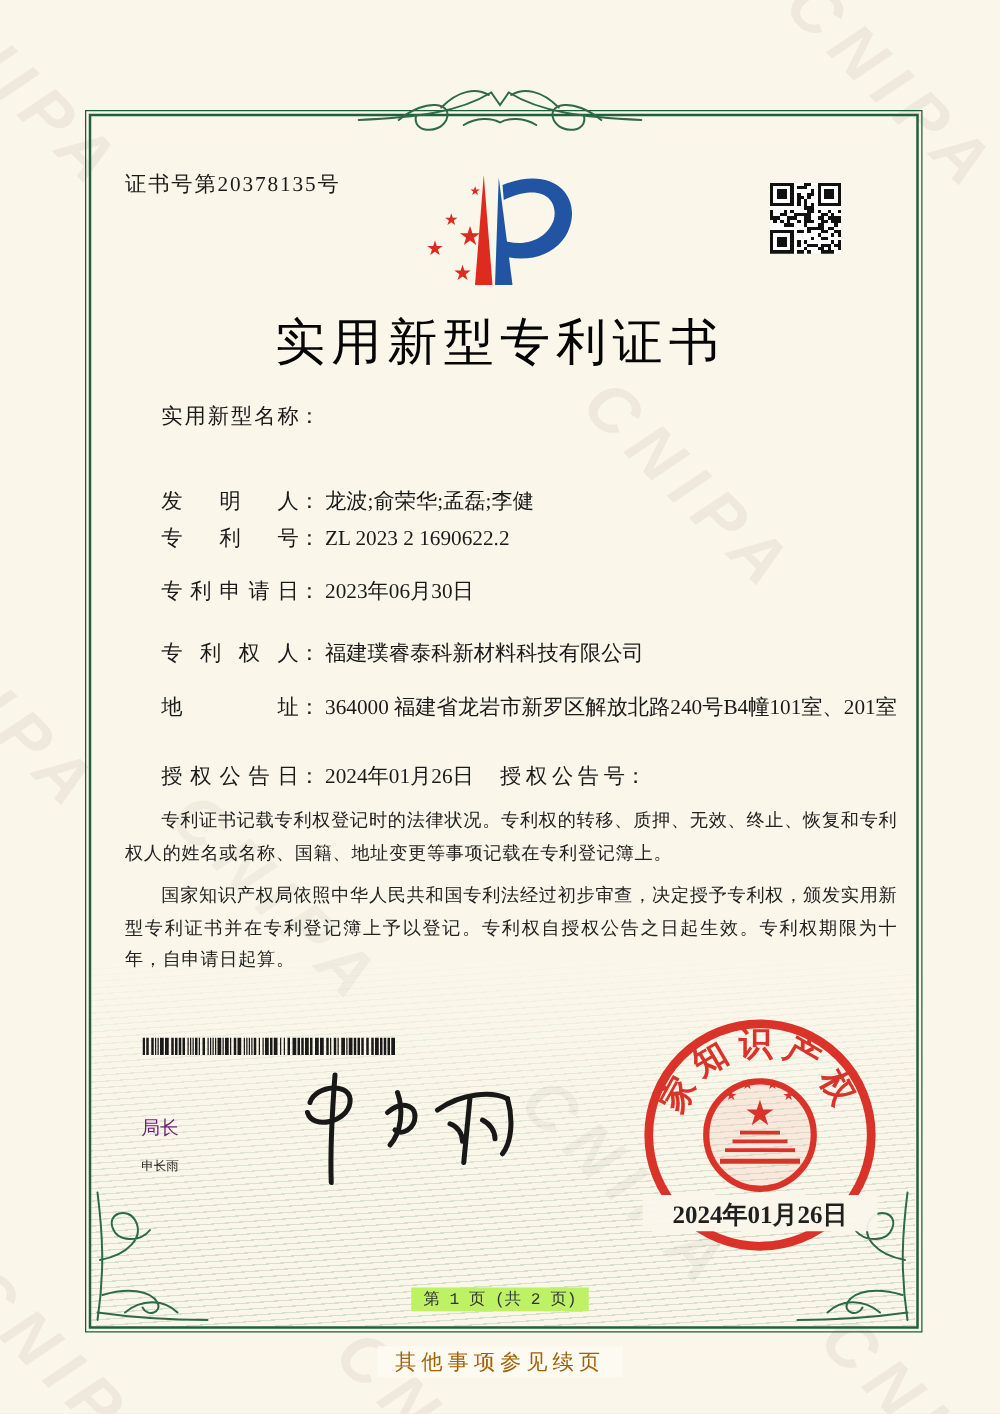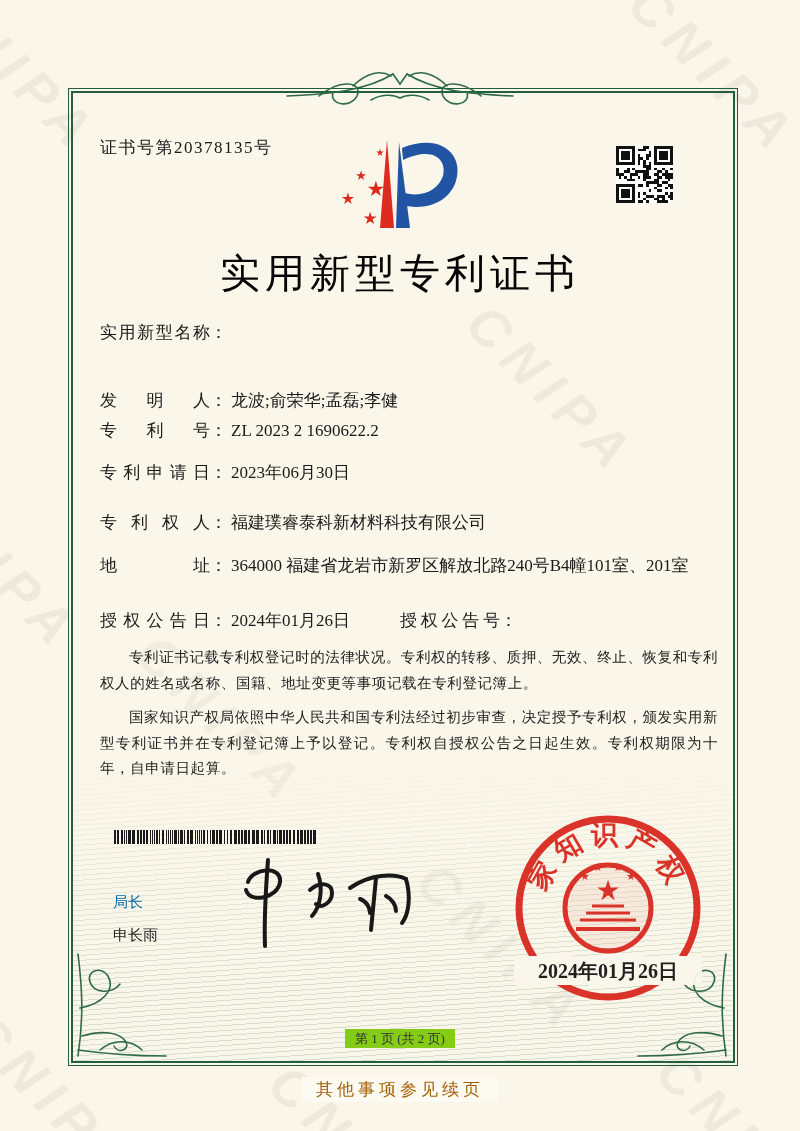--- a/index.html
+++ b/index.html
@@ -35,45 +35,45 @@
   
   .cert-no{position:absolute;left:100px;top:136px;font-size:17px;letter-spacing:1.5px;z-index:4;}
   .logo{position:absolute;left:330px;top:130px;width:150px;height:104px;z-index:4;}
   .qr{position:absolute;left:616px;top:146px;width:57px;height:57px;z-index:4;}
   .title{
     position:absolute;left:0;right:0;top:246px;text-align:center;
     font-size:40px;font-weight:normal;letter-spacing:5px;color:#050505;z-index:4;
   }
   
   .row{position:absolute;left:100px;width:618px;font-size:17px;line-height:26px;z-index:4;display:flex;}
-  .flabel{width:110px;flex:0 0 110px;text-align:justify;text-align-last:justify;display:inline-block;}
+  .flabel{width:110px;flex:0 0 110px;text-align:justify;text-align-last:justify;display:inline-block;margin-left:29px;}
   .fcolon{flex:0 0 auto;padding-right:4px;}
   .fvalue{flex:1 1 auto;}
   .grant-row{display:block;position:absolute;left:100px;width:618px;font-size:17px;line-height:26px;z-index:4;}
   .grant-g1{display:flex;width:300px;}
   .grant-g2{position:absolute;left:300px;top:0;display:flex;width:318px;}
   .flabel2{width:100px;flex:0 0 100px;text-align:justify;text-align-last:justify;display:inline-block;}
   
   .body-text{
     position:absolute;left:100px;top:645px;width:618px;z-index:4;
     font-size:14.5px;line-height:1.76;letter-spacing:0.6px;text-align:justify;color:#222;
   }
   .body-text p{margin:0 0 9px 0;text-indent:2em;}
   
   .barcode{position:absolute;left:114px;top:830px;width:206px;height:14px;z-index:4;}
   .officer-title{position:absolute;left:113px;top:893px;font-size:15px;z-index:4;
-    font-family:"Liberation Sans","DejaVu Sans",sans-serif;color:#0369a1;}
-  .officer-name{position:absolute;left:113px;top:926px;font-size:15px;z-index:4;
+    font-family:"Liberation Sans","DejaVu Sans",sans-serif;color:#701a75;}
+  .officer-name{position:absolute;left:113px;top:926px;font-size:10px;z-index:4;
     font-family:"Liberation Sans","DejaVu Sans",sans-serif;color:#222;}
   .signature{position:absolute;left:222px;top:852px;width:210px;height:100px;z-index:4;}
   .seal{position:absolute;left:508px;top:808px;width:200px;height:200px;z-index:5;}
   .page-indicator{
     position:absolute;left:0;right:0;top:1030px;text-align:center;font-size:13px;color:#333;z-index:4;
   }
-  .page-indicator span{background:#84cc16;padding:2px 10px;}
+  .page-indicator span{background:#bef264;padding:2px 10px;font-family:Liberation Mono, monospace;}
   .continuation-note{
     position:absolute;left:0;right:0;top:1078px;text-align:center;font-size:17px;
     letter-spacing:4px;color:#a16207;z-index:4;
   }
   .continuation-note span{background:#fdfaf2;padding:3px 14px;}
 </style>
 </head>
 <body>
 
 <div class="page">

